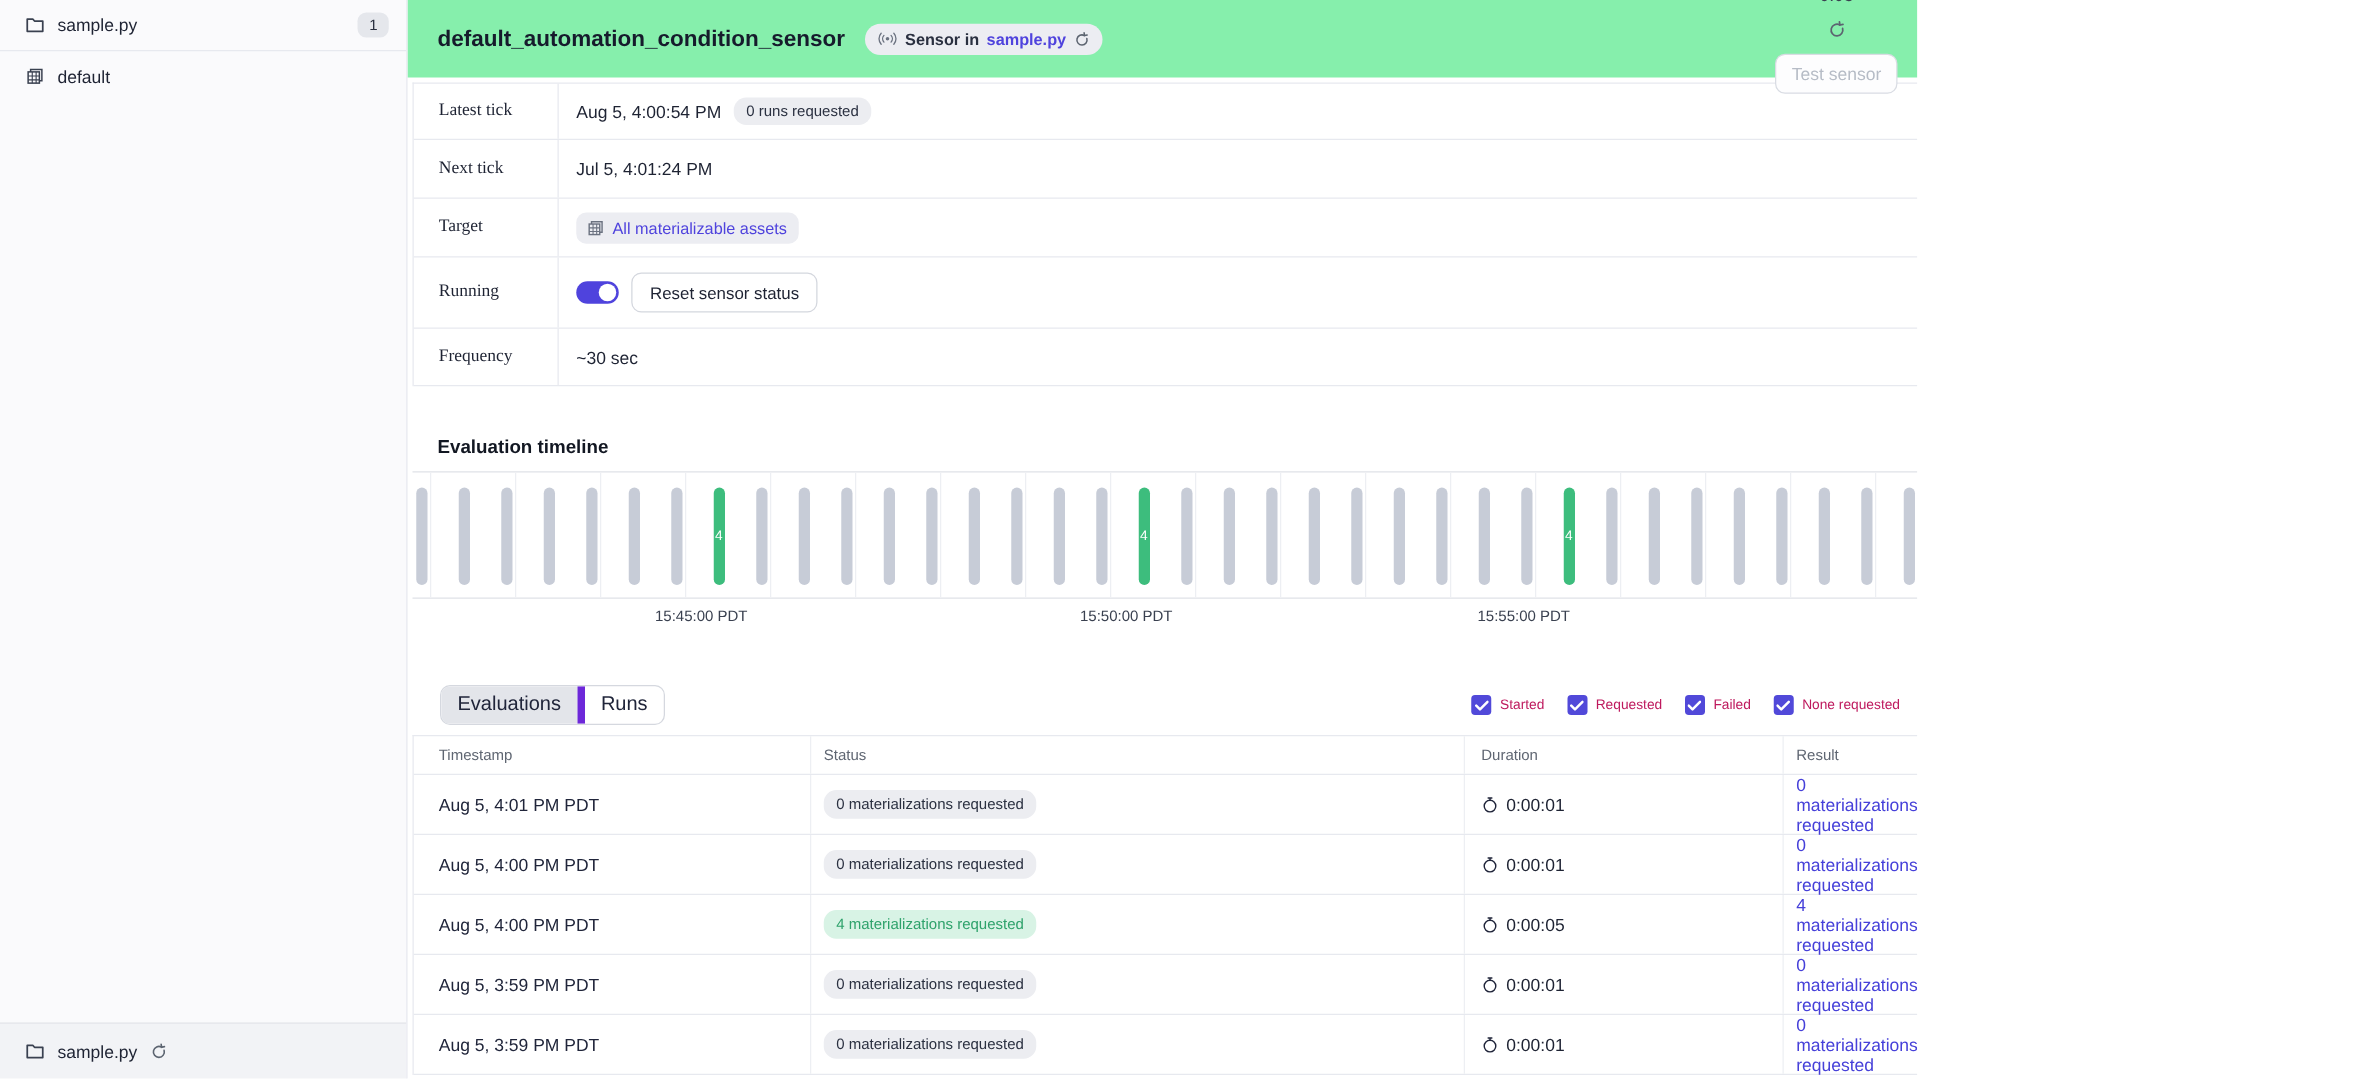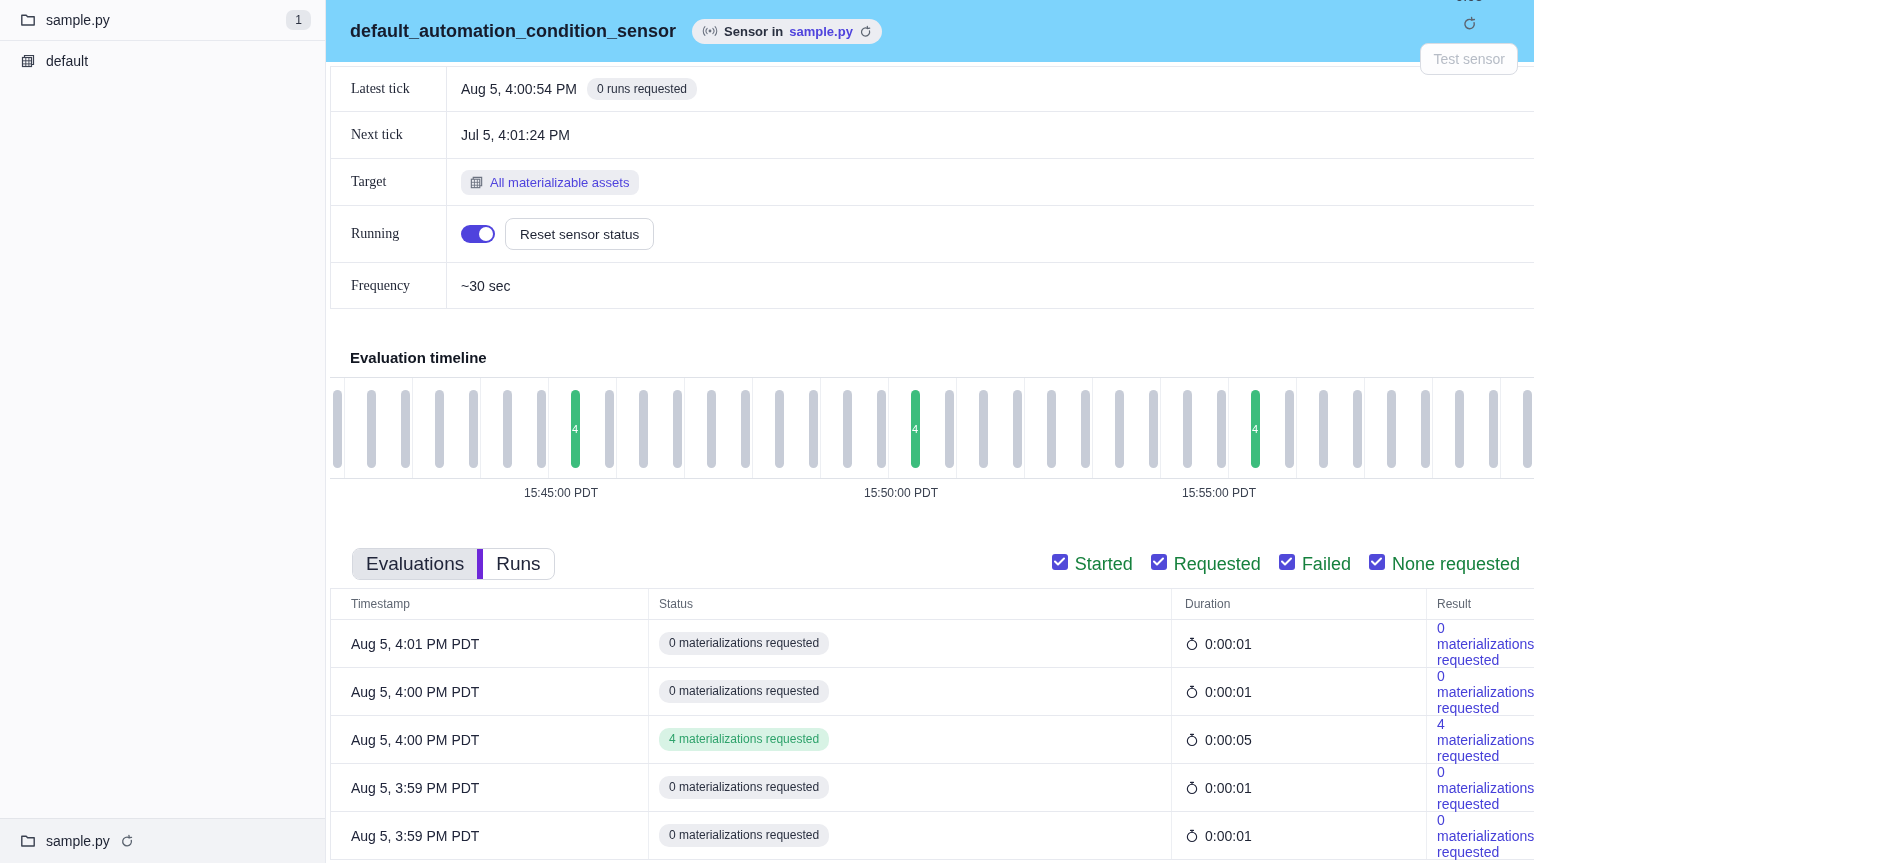--- a/index.html
+++ b/index.html
@@ -12,21 +12,21 @@
   .sb-item .sb-label { flex:1; }
   .sb-item.loc .sb-label { font-weight:500; }
   .sb-badge { background:#E5E7EC; border-radius:7px; padding:4px 9px; font-size:12px; color:#2A3040; line-height:1; }
   .sb-divider { height:1px; background:#E7E9EF; }
   .sb-footer { position:absolute; bottom:0; left:0; right:0; height:45px; background:#F2F3F6; border-top:1px solid #E3E5EA; display:flex; align-items:center; gap:10px; padding:0 20px; font-size:14px; }
   .icon { display:inline-flex; color:#3A4150; }
   .icon.muted { color:#6B7280; }
 
   
   .main { flex:1; position:relative; overflow:hidden; }
-  .topbar { height:62px; display:flex; align-items:center; padding:0 16px 0 24px; background:#7dd3fc; }
+  .topbar { height:62px; display:flex; align-items:center; padding:0 16px 0 24px; background:#86efac; }
   .title { font-size:18px; font-weight:700; color:#161B2C; }
   .type-pill { margin-left:16px; display:flex; align-items:center; gap:6px; background:#ECEDF2; border-radius:14px; padding:5px 10px; font-size:13px; color:#2A3040;font-weight:bold; }
   .type-pill .link { color:#4F43DD; cursor:pointer; }
   .topbar-right { margin-left:auto; display:flex; align-items:center; gap:12px;flex-direction:column; }
   .timer { font-size:14px; color:#394050; }
   .icon-btn { display:inline-flex; color:#5C6470; cursor:pointer; }
   .test-btn { height:32px; padding:0 12px; border:1px solid #D9DCE3; border-radius:8px; background:#FDFDFE; color:#B6BCC6; font-size:14px; display:flex; align-items:center; }
 
   
   .overview { margin:4px 0 0 4px; border-left:1px solid #E7E9EF; border-top:1px solid #E7E9EF; }
@@ -49,25 +49,25 @@
   .gl.dashed { background:none; border-left:1px dotted #DDE0E6; }
   .bar { position:absolute; top:12px; width:9px; height:78px; border-radius:5px; background:#C7CCD7; cursor:pointer; }
   .bar.green { background:#3DBD7D; color:#fff; font-size:11px; display:flex; align-items:center; justify-content:center; }
   .axis-label { position:absolute; top:108px; transform:translateX(-50%); font-size:12px; color:#3A4150; white-space:nowrap; }
   .now-line { position:absolute; top:0; left:1360px; width:2px; height:126px; background:#10141F; }
   .now-box { position:absolute; left:1363px; top:104px; background:#10141F; color:#fff; font-size:11px; padding:3px 6px; line-height:1.2; }
 
   
   .controls { display:flex; align-items:center; margin:44px 14px 0 26px; height:32px; }
   .tabs { display:flex; border:1px solid #D5D8DF; border-radius:8px; overflow:hidden; height:32px; background:#fff; }
-  .tab { display:flex; align-items:center; padding:0 13px; font-size:19px; color:#20253A; cursor:pointer; }
+  .tab { display:flex; align-items:center; padding:0 13px; font-size:16px; color:#20253A; cursor:pointer; }
   .tab.active { background:#E3E5EA; }
   .tab + .tab { border-left:6px solid #6d28d9; }
   .filters { margin-left:auto; display:flex; align-items:center; gap:18px; }
-  .filter { display:flex; gap:7px; font-size:18px; color:#15803d; cursor:pointer; }
+  .filter { display:flex; align-items:center; gap:7px; font-size:11px; color:#be185d; cursor:pointer; }
   .checkbox { width:16px; height:16px; border-radius:3px; background:#5149D9; display:flex; align-items:center; justify-content:center; }
 
   
   .eval-table { margin:8px 0 0 4px; border-top:1px solid #E7E9EF; border-left:1px solid #E7E9EF; }
   .et-header { display:flex; height:31px; border-bottom:1px solid #E7E9EF; align-items:stretch; font-size:12px; color:#5F6672; }
   .et-row { display:flex; height:48px; border-bottom:1px solid #E7E9EF; align-items:stretch; font-size:14px; }
   .cell { display:flex; align-items:center; border-right:1px solid #EDEFF3; }
   .c1 { width:318px; min-width:318px; padding-left:20px; }
   .c2 { width:523px; min-width:523px; padding-left:10px; }
   .c3 { width:255px; min-width:255px; padding-left:13px; gap:6px; }

